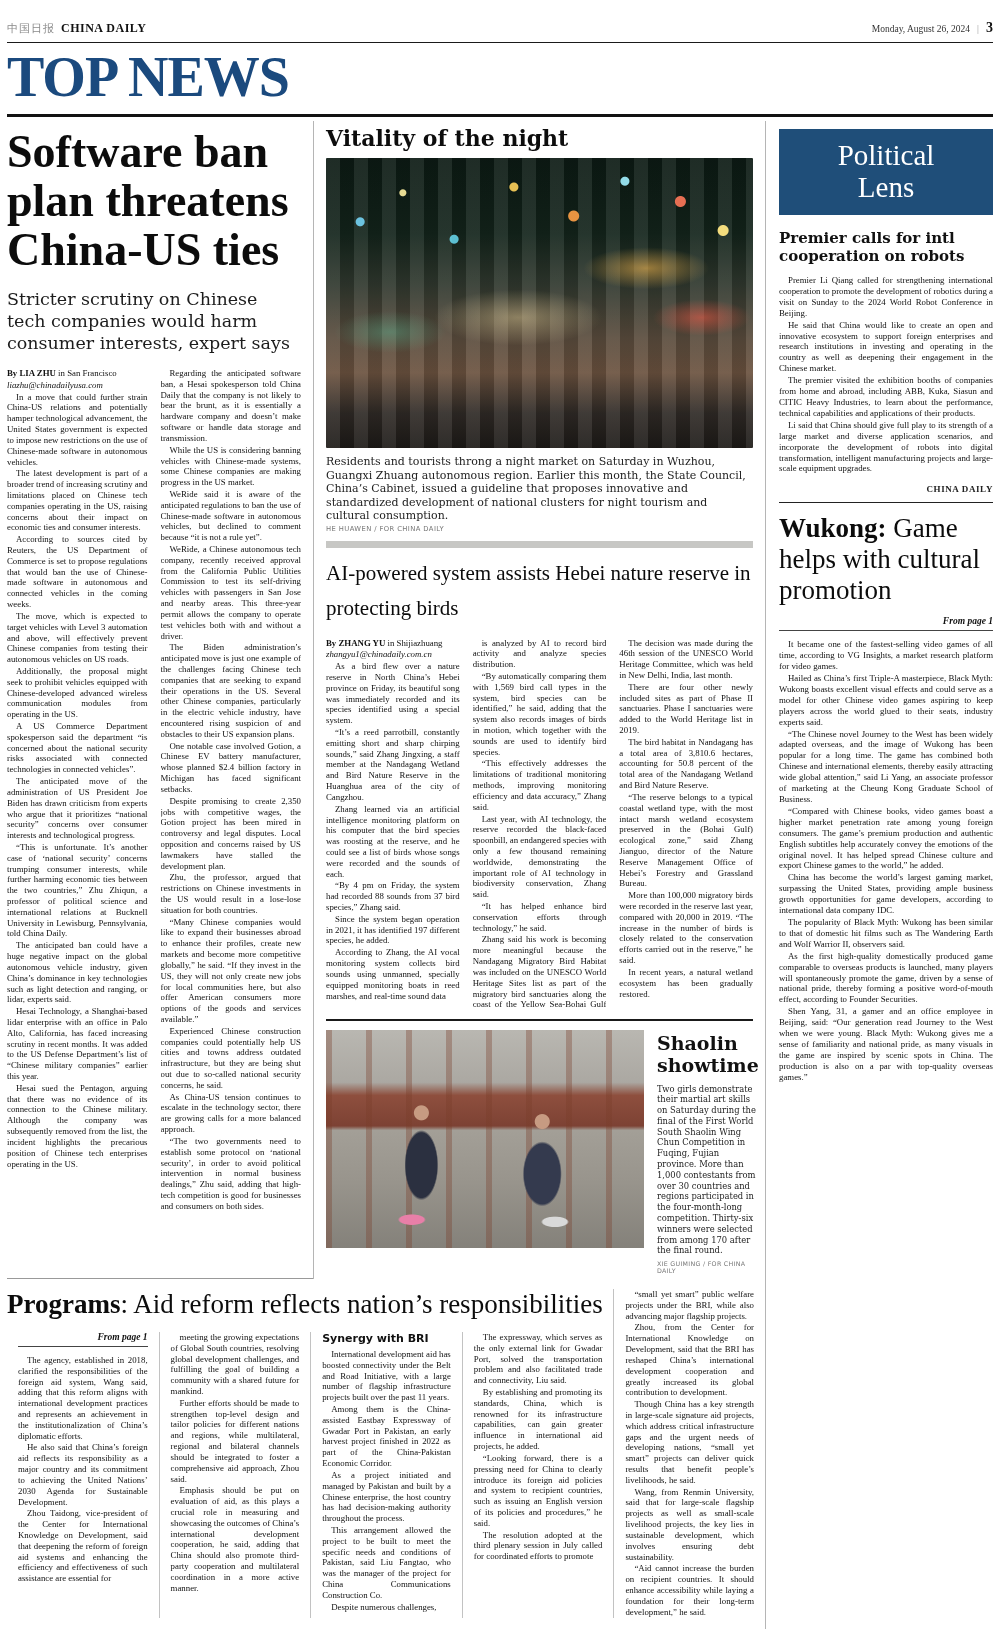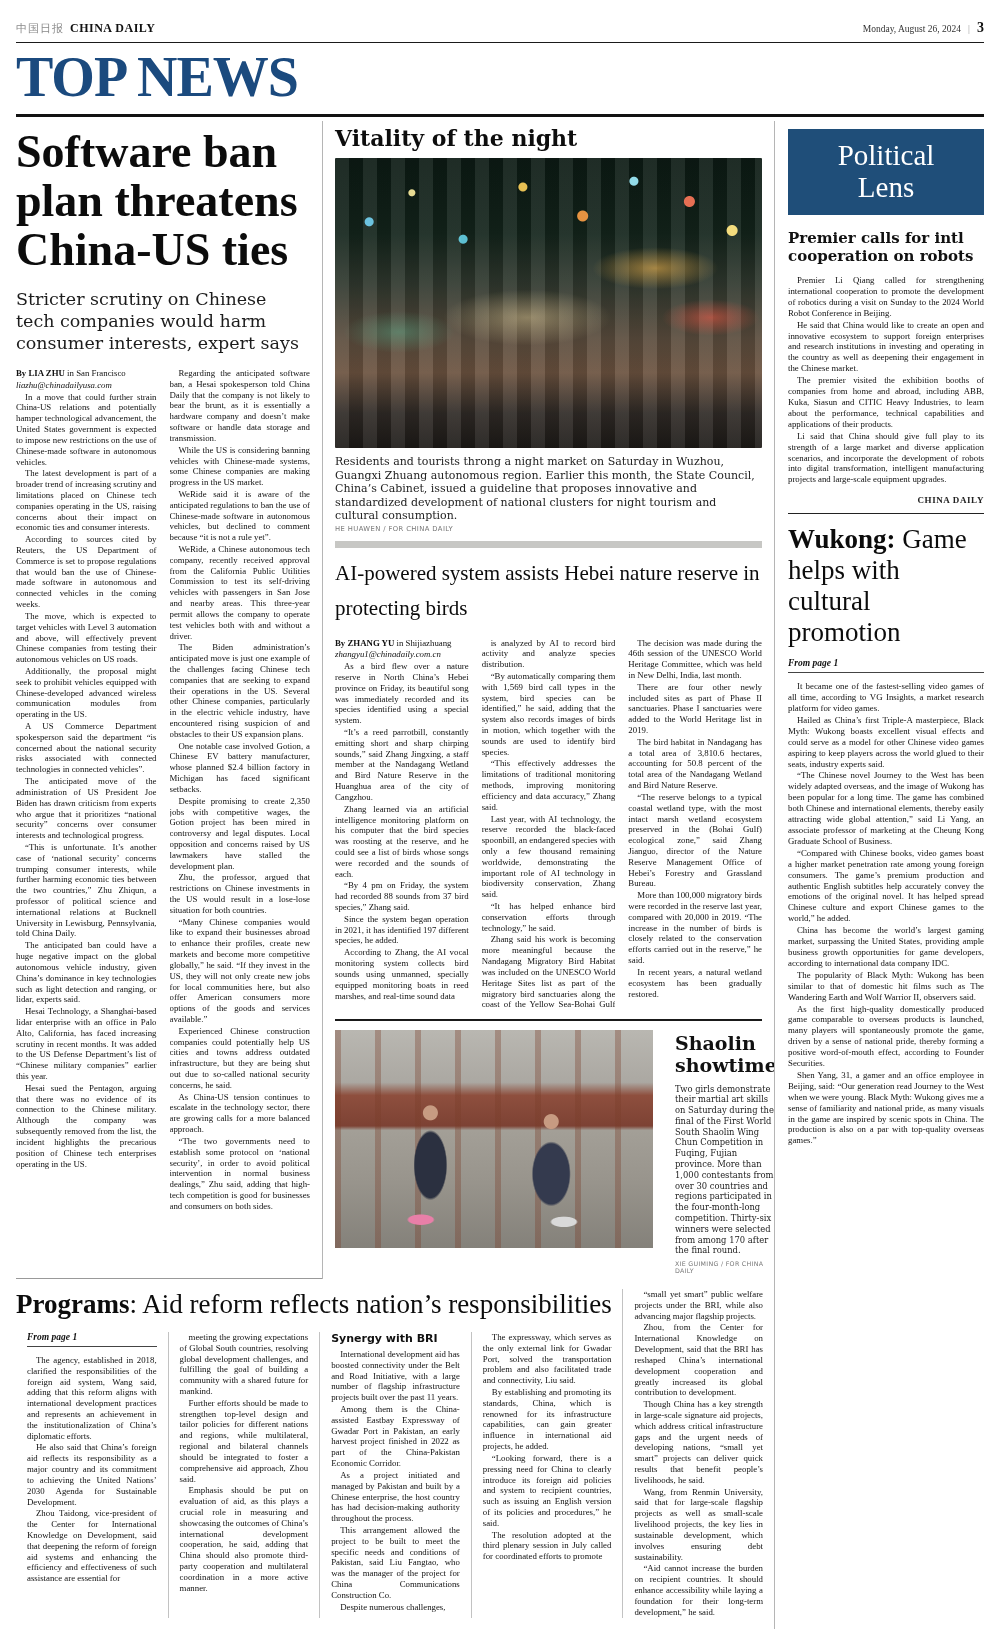--- a/index.html
+++ b/index.html
@@ -1,17 +1,17 @@
 <!DOCTYPE html>
 <html><head>
 <meta charset="utf-8">
 <style>
   html,body{margin:0;padding:0;background:#f2f2f0;}
   .page{width:1000px;height:1629px;background:#ffffff;margin:0 auto;box-sizing:border-box;
-        padding:0 16px;overflow:hidden;font-family:"Liberation Serif",serif;color:#111;}
+        padding:0 7px;overflow:hidden;font-family:"Liberation Serif",serif;color:#111;}
   
   .header{display:flex;justify-content:space-between;align-items:flex-end;
           padding-top:20px;padding-bottom:6px;border-bottom:1.5px solid #1a1a1a;}
   .logo{display:flex;align-items:baseline;gap:6px;}
   .logo-cn{font-size:11px;color:#8a8a8a;letter-spacing:1px;}
   .logo-en{font-size:12px;font-weight:bold;letter-spacing:.5px;}
   .dateline{font-size:9.5px;color:#333;display:flex;align-items:baseline;gap:7px;}
   .dateline .sep{color:#999;}
   .pageno{font-size:14px;font-weight:bold;color:#111;}
   
@@ -53,21 +53,21 @@
       repeating-linear-gradient(90deg, rgba(255,255,255,.08) 0 14px, rgba(0,0,0,.12) 14px 28px),
       linear-gradient(180deg,#0c1a14 0%,#13241b 26%,#31392f 44%,#5a4c3d 62%,#6b523f 74%,#2f2a26 88%,#1d1a17 100%);}
   .caption{font-family:"DejaVu Serif",serif;font-size:11px;line-height:13.5px;color:#222;margin:7px 0 2px 0;text-align:left;}
   .credit{font-family:"DejaVu Sans",sans-serif;font-size:6.8px;letter-spacing:.4px;color:#777;margin:0 0 6px 0;}
   .gray-bar{height:7px;background:#c7c7c4;margin:8px 0;}
   .h-ai{font-size:21px;line-height:35px;font-weight:normal;margin:4px 0 12px 0;color:#0b0b0b;}
   .threecol{display:grid;grid-template-columns:1fr 1fr 1fr;column-gap:13px;}
   .threecol .col{height:372px;}
   
   .shaolin{border-top:2px solid #1a1a1a;margin-top:9px;padding-top:9px;
-           display:grid;grid-template-columns:318px 1fr;column-gap:22px;}
+           display:grid;grid-template-columns:318px 1fr;column-gap:13px;}
   .photo-shaolin{height:218px;
     background:
       radial-gradient(ellipse 26px 54px at 30% 62%, #2b3040 0 60%, transparent 65%),
       radial-gradient(circle at 30% 38%, #c79b82 0 7px, transparent 8px),
       radial-gradient(ellipse 30px 50px at 68% 66%, #343a4e 0 60%, transparent 65%),
       radial-gradient(circle at 68% 42%, #c79b82 0 7px, transparent 8px),
       radial-gradient(ellipse 20px 8px at 27% 87%, #e87fa8 0 60%, transparent 70%),
       radial-gradient(ellipse 20px 8px at 72% 88%, #d9d9d9 0 60%, transparent 70%),
       repeating-linear-gradient(90deg, rgba(120,60,40,.35) 0 6px, transparent 6px 40px),
       linear-gradient(180deg,#b9b7b1 0%,#aba8a2 24%,#8e4f3e 30%,#7d4234 44%,#a39f97 46%,#98948c 70%,#84817a 100%);}
@@ -77,21 +77,21 @@
   .credit-sm{font-family:"DejaVu Sans",sans-serif;font-size:6.3px;letter-spacing:.3px;color:#777;}
   
   .pl-box{background:#1f4e79;color:#ffffff;text-align:center;padding:10px 4px 12px 4px;margin-bottom:14px;}
   .pl-box .t{font-size:29px;line-height:32px;font-family:"Liberation Serif",serif;}
   .h-pl{font-family:"DejaVu Serif",serif;font-size:15px;line-height:18px;font-weight:bold;margin:0 0 10px 0;}
   .sidebar .bodytext p{font-size:8.8px;line-height:1.24;}
   .pl-credit{font-size:9px;font-weight:bold;letter-spacing:.6px;text-align:right;margin:10px 0 8px 0;color:#222;}
   .side-rule{border:none;border-top:1px solid #222;margin:0 0 10px 0;}
   .h-wukong{font-size:27px;line-height:31px;font-weight:normal;margin:0 0 10px 0;color:#0c0c0c;}
   .h-wukong b{font-weight:bold;}
-  .frompage{font-size:9.5px;font-style:italic;font-weight:bold;margin:0 0 4px 0;}
+  .frompage{font-size:9.5px;font-style:italic;font-weight:bold;margin:0 0 4px 0;text-align:right;}
   .frompage-rule{border:none;border-top:1px solid #444;margin:0 0 8px 0;}
   
   .prog-grid{display:grid;grid-template-columns:1fr 1fr 1fr 1fr 1fr;}
   .prog-col{padding:0 11px;overflow:hidden;}
   .prog-col:first-child{padding-left:0;}
   .prog-col + .prog-col{border-left:1px solid #c2c2c2;}
   .prog-head-cell{grid-column:1 / 5;grid-row:1;padding-bottom:8px;}
   .h-prog{font-size:27px;line-height:30px;font-weight:normal;margin:0;color:#0c0c0c;}
   .h-prog b{font-weight:bold;}
   .prog-c1{grid-column:1;grid-row:2;}

